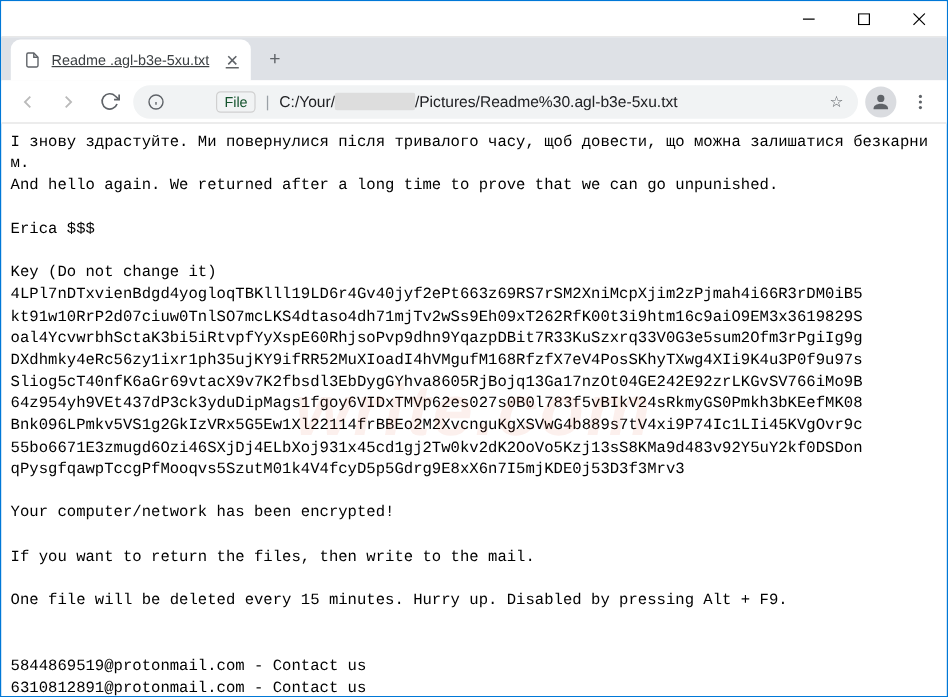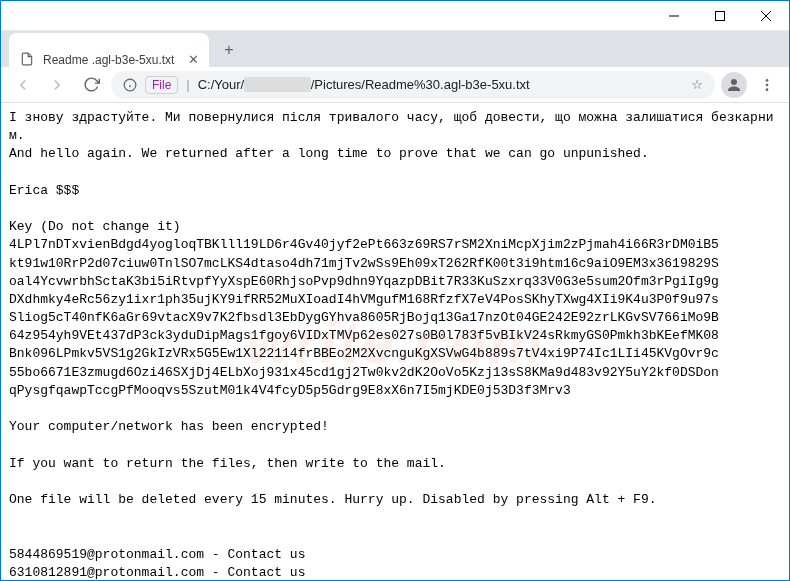--- a/index.html
+++ b/index.html
@@ -1,29 +1,29 @@
 <!DOCTYPE html>
 <html><head>
 <meta charset="utf-8">
 <style>
 * { margin: 0; padding: 0; box-sizing: border-box; }
 body { font-family: -apple-system, BlinkMacSystemFont, "Segoe UI", sans-serif; background: #fff; width: 790px; height: 581px; overflow: hidden; border: 1px solid #0078d7; }
 .titlebar { height: 30px; background: #fff; display: flex; justify-content: flex-end; align-items: center; border-bottom: 1px solid #e8e8e8; }
 .winbtn { width: 46px; height: 30px; display: flex; align-items: center; justify-content: center; color: #000; }
 .winbtn svg { width: 10px; height: 10px; }
 .tabstrip { height: 36px; background: #dee1e6; display: flex; align-items: flex-end; padding-left: 8px; }
-.tab { background: #fff; height: 34px; min-width: 200px; border-radius: 8px 8px 0 0; display: flex; align-items: flex-end; padding: 0 10px; gap: 8px; font-size: 12px; color: #3c4043; }
+.tab { background: #fff; height: 34px; min-width: 200px; border-radius: 8px 8px 0 0; display: flex; align-items: center; padding: 0 10px; gap: 8px; font-size: 12px; color: #3c4043; text-decoration: underline; }
 .tab .doc-icon { width: 16px; height: 16px; display: flex; align-items: center; justify-content: center; color: #5f6368; }
 .tab .x { margin-left: auto; color: #5f6368; font-size: 13px; }
 .newtab { width: 28px; height: 28px; display: flex; align-items: center; justify-content: center; color: #5f6368; font-size: 16px; margin-left: 6px; margin-bottom: 3px; }
 .addrrow { height: 36px; background: #fff; border-bottom: 1px solid #e0e0e0; display: flex; align-items: center; padding: 0 8px; gap: 6px; }
 .navbtn { width: 28px; height: 28px; display: flex; align-items: center; justify-content: center; color: #5f6368; border-radius: 50%; }
 .navbtn.disabled { color: #bababa; }
 .omnibox { flex: 1; height: 28px; background: #f1f3f4; border-radius: 14px; display: flex; align-items: center; padding: 0 12px; gap: 8px; font-size: 13px; color: #202124; }
-.omnibox .file-chip { color: #a21caf; font-size: 12px; border: 1px solid #d0d0d0; padding: 1px 6px; border-radius: 4px; }
+.omnibox .file-chip { color: #14532d; font-size: 12px; border: 1px solid #d0d0d0; padding: 1px 6px; border-radius: 4px; margin-left: 35px; }
 .omnibox .sep { color: #9aa0a6; }
 .omnibox .path { color: #202124; white-space: nowrap; overflow: hidden; }
 .omnibox .blur { background: #ddd; color: transparent; border-radius: 2px; padding: 0 30px; user-select: none; }
 .omnibox .star { margin-left: auto; color: #5f6368; }
 .avatar { width: 26px; height: 26px; background: #dadce0; border-radius: 50%; display: flex; align-items: center; justify-content: center; color: #5f6368; }
 .menu-dots { width: 28px; height: 28px; display: flex; align-items: center; justify-content: center; color: #5f6368; }
 .viewport { height: calc(581px - 30px - 36px - 36px - 2px); overflow-y: scroll; position: relative; }
 .content { font-family: "Courier New", monospace; font-size: 13px; line-height: 1.4; white-space: pre-wrap; word-break: break-all; padding: 6px 8px; color: #000; }
 .watermark { position: absolute; top: 50%; left: 50%; transform: translate(-50%, -50%); font-size: 60px; font-weight: 700; font-style: italic; color: rgba(220, 60, 30, 0.08); font-family: Arial, sans-serif; pointer-events: none; letter-spacing: 2px; }
 ::-webkit-scrollbar { width: 16px; }

